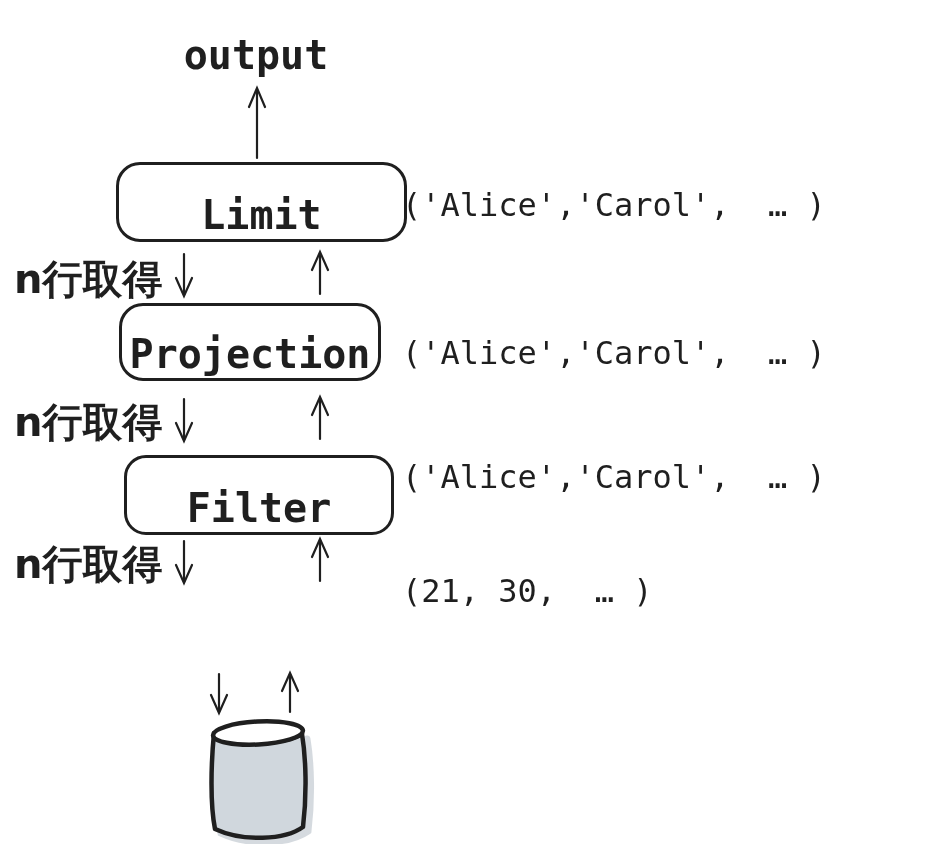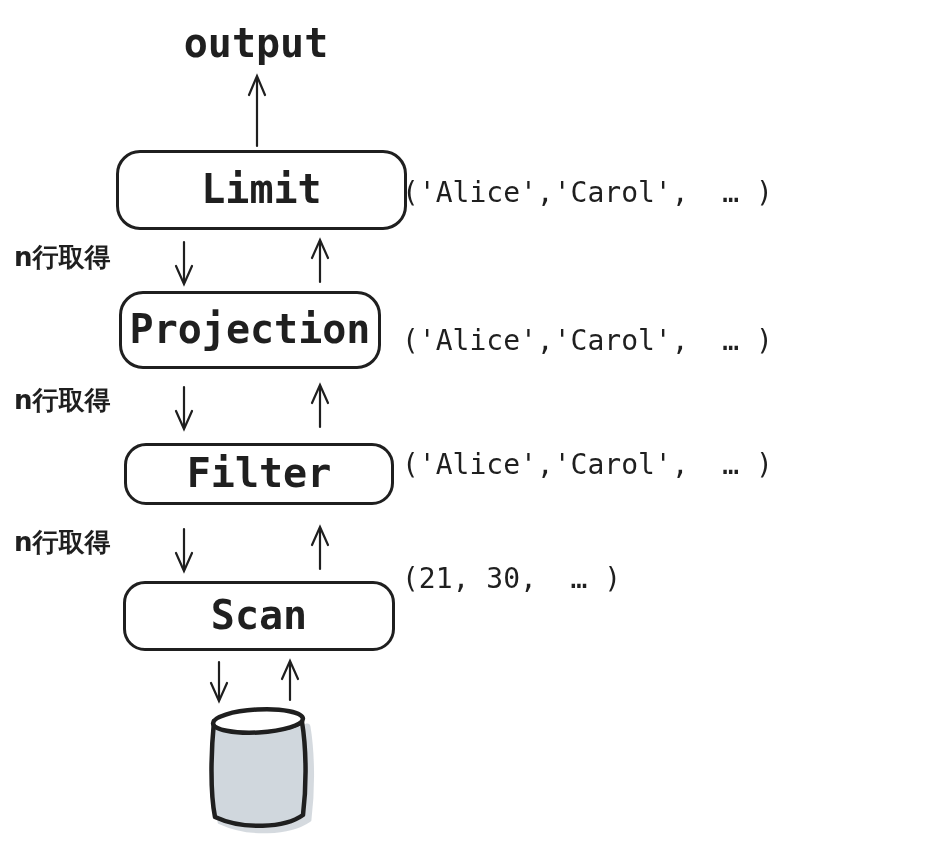--- a/index.html
+++ b/index.html
@@ -4,54 +4,54 @@
 <style>
   html, body { margin: 0; padding: 0; }
   body {
     width: 949px; height: 844px;
     background: #ffffff;
     font-family: "DejaVu Sans Mono", "Liberation Mono", monospace;
     color: #1f1f1f;
     position: relative;
     overflow: hidden;
   }
-  #canvas { position: absolute; inset: 0; }
+  #canvas { position: absolute; inset: 0; margin-top: 12px; }
 
   .out-label {
     position: absolute;
     left: 181px; top: 20px; width: 150px;
     font-size: 40px; font-weight: bold;
     text-align: center; letter-spacing: 0px;
   }
 
   .node {
     position: absolute;
     background: #ffffff;
     border: 3px solid #1f1f1f;
     border-radius: 24px;
-    display: flex; align-items: center; justify-content: center;
+    display: flex; align-items: flex-end; justify-content: center;
     box-sizing: border-box;
   }
   .node .node-label {
     font-size: 40px; font-weight: bold; letter-spacing: 0px;
     transform: translateY(-1px);
   }
 
   .nlabel {
     position: absolute;
     left: 14px; width: 130px;
     font-family: "DejaVu Sans", "Liberation Sans", sans-serif;
-    font-size: 26px; font-weight: 600;
+    font-size: 40px; font-weight: 600;
     white-space: nowrap;
   }
 
   .ann {
     position: absolute;
     left: 402px;
-    font-size: 28px; font-weight: 500;
+    font-size: 32px; font-weight: 500;
     line-height: 38px;
     white-space: pre;
   }
 
   .arrow { position: absolute; }
 </style>
 </head>
 <body>
 
 <div id="canvas">
@@ -95,39 +95,36 @@
   </svg>
   <svg class="arrow" style="left:308px; top:382px;" width="24" height="47" viewBox="0 0 24 47" fill="none" stroke="#1f1f1f" stroke-width="2.2" stroke-linecap="round">
     <line x1="12" y1="5" x2="12" y2="45"></line>
     <path d="M4,21 L12,3 L20,21"></path>
   </svg>
   <div class="ann" style="top:370px;">
     <div>('Alice','Carol',  … )</div>
     <div>(21, 30,  … )</div>
   </div>
 
-  <div class="node" style="left:124px; top:443px; width:270px; height:62px; border-radius:22px;">
+  <div class="node" style="left:124px; top:443px; width:270px; height:80px; border-radius:22px;">
     <span class="node-label">Filter</span>
   </div>
 
   <div class="nlabel" style="top:525px;">n行取得</div>
   <svg class="arrow" style="left:172px; top:527px;" width="24" height="47" viewBox="0 0 24 47" fill="none" stroke="#1f1f1f" stroke-width="2.2" stroke-linecap="round">
     <line x1="12" y1="2" x2="12" y2="42"></line>
     <path d="M4,26 L12,44 L20,26"></path>
   </svg>
   <svg class="arrow" style="left:308px; top:524px;" width="24" height="47" viewBox="0 0 24 47" fill="none" stroke="#1f1f1f" stroke-width="2.2" stroke-linecap="round">
     <line x1="12" y1="5" x2="12" y2="45"></line>
     <path d="M4,21 L12,3 L20,21"></path>
   </svg>
   <div class="ann" style="top:510px;">
   </div>
 
-  <div class="node" style="left:123px; top:581px; width:272px; height:70px; border-radius:22px;">
-    <span class="node-label">Scan</span>
-  </div>
 
   <svg class="arrow" style="left:207px; top:660px;" width="24" height="44" viewBox="0 0 24 44" fill="none" stroke="#1f1f1f" stroke-width="2.2" stroke-linecap="round">
     <line x1="12" y1="2" x2="12" y2="39"></line>
     <path d="M4,23 L12,41 L20,23"></path>
   </svg>
   <svg class="arrow" style="left:278px; top:658px;" width="24" height="44" viewBox="0 0 24 44" fill="none" stroke="#1f1f1f" stroke-width="2.2" stroke-linecap="round">
     <line x1="12" y1="5" x2="12" y2="42"></line>
     <path d="M4,21 L12,3 L20,21"></path>
   </svg>
 

